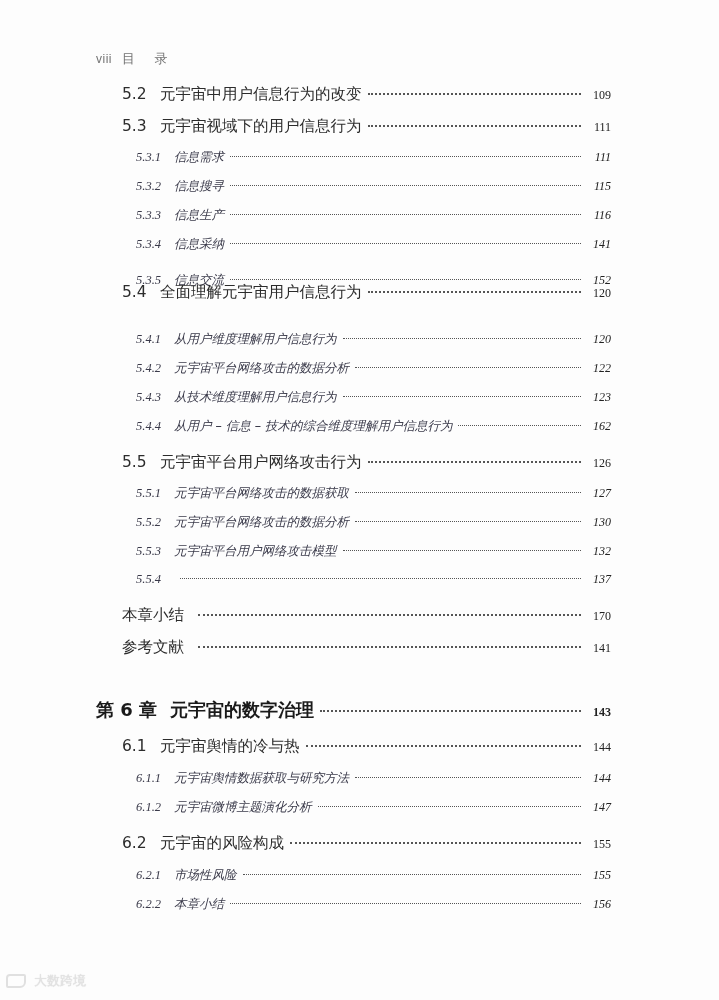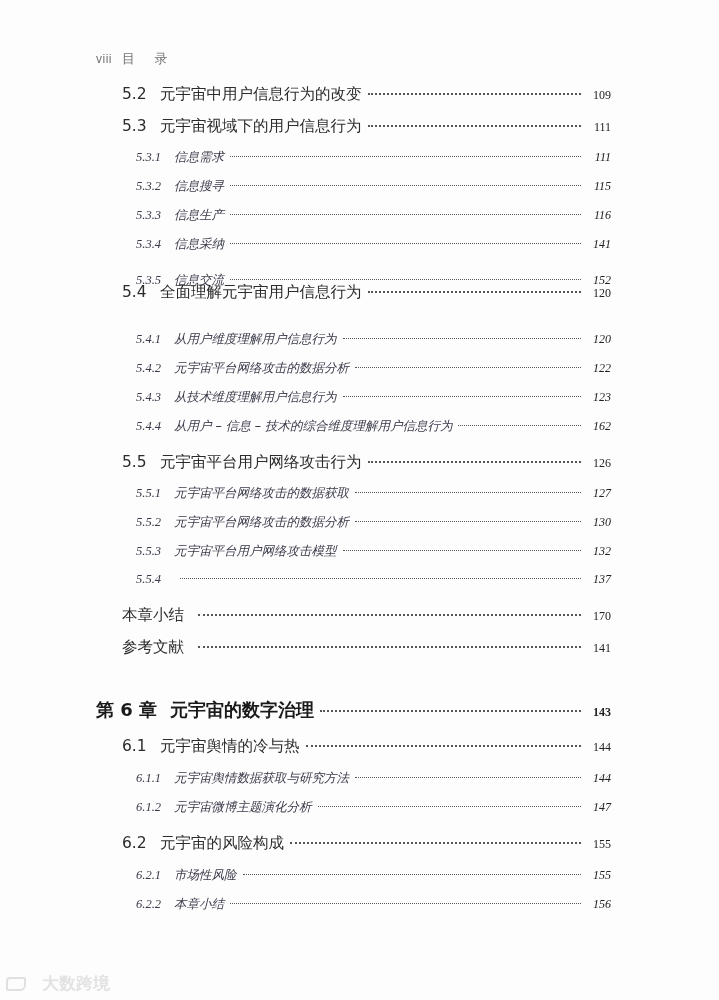--- a/index.html
+++ b/index.html
@@ -104,23 +104,23 @@
     }
     .lvl-chapter .num { width: 64px; }
     .lvl-chapter .title { margin-left: 10px; }
 
     .watermark {
       position: absolute;
       left: 6px;
       top: 972px;
       display: flex;
       align-items: center;
-      gap: 16px;
+      gap: 8px;
       font-family: "DejaVu Sans", sans-serif;
-      font-size: 17px;
+      font-size: 13px;
       color: #e3e3e3;
       text-shadow: 0 0 1px #cfcfcf;
     }
     .watermark .logo {
       width: 20px; height: 14px;
       border: 2px solid #e0e0e0;
       border-radius: 4px 2px 6px 2px;
       box-sizing: border-box;
     }
   </style>

